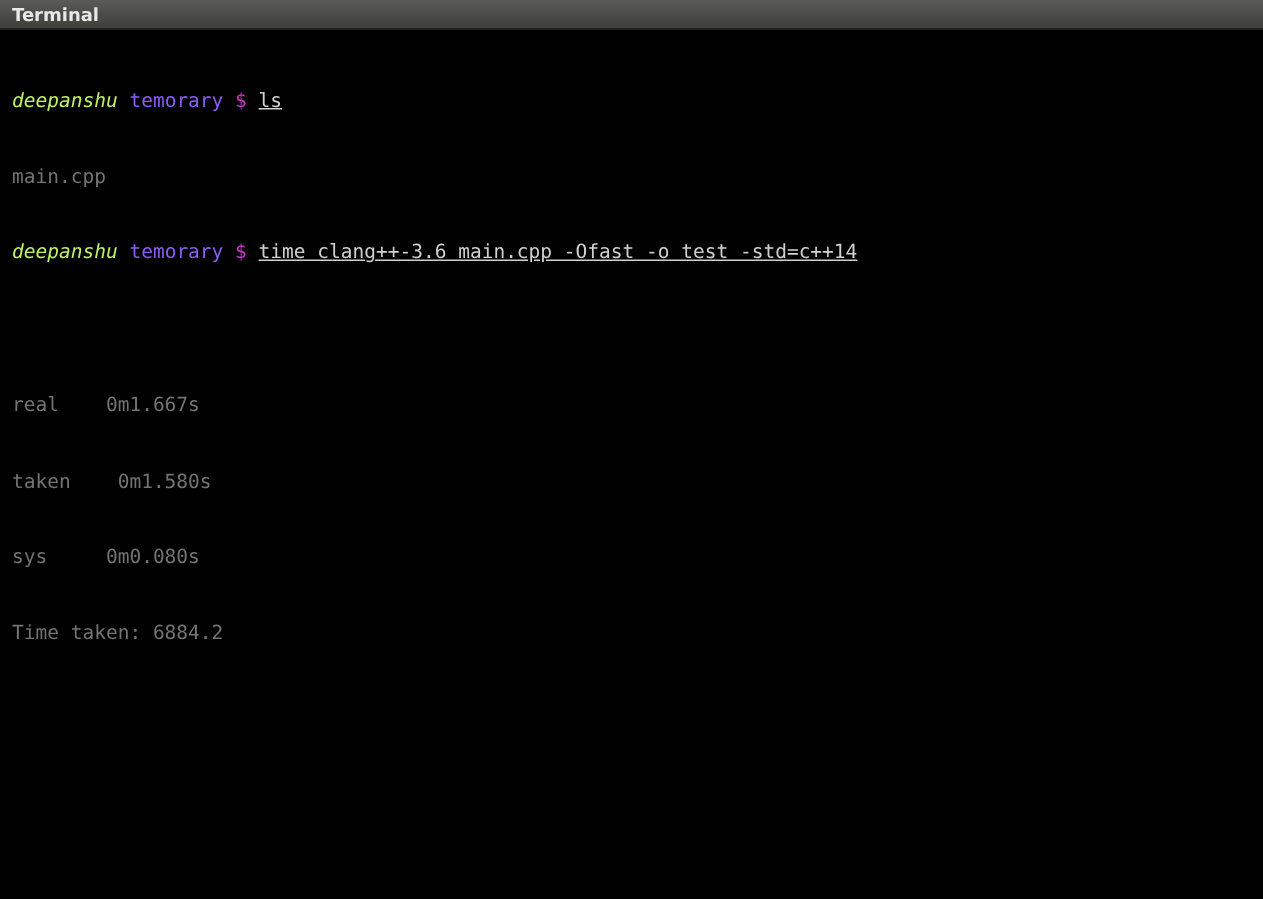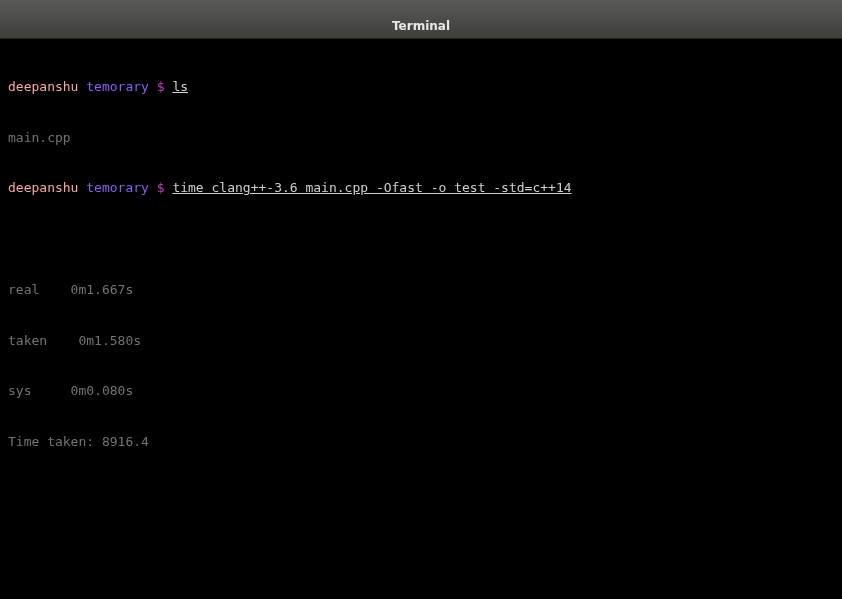--- a/index.html
+++ b/index.html
@@ -11,39 +11,39 @@
       width: 842px;
       height: 599px;
       background: #000;
       font-family: 'DejaVu Sans Mono', 'Courier New', monospace;
       font-size: 13px;
       overflow: hidden;
     }
     .titlebar {
       background: linear-gradient(to bottom, #5a5a56 0%, #3e3e3a 100%);
       color: #e8e8e8;
-      padding: 19px 8px;
+      padding: 3px 8px;
       font-family: 'DejaVu Sans', 'Segoe UI', sans-serif;
       font-size: 12px;
       font-weight: bold;
       height: 20px;
       border-bottom: 1px solid #222;
-      text-align: center;
     }
     .terminal-body {
       padding: 6px 8px;
       line-height: 1.3;
       white-space: pre;
       color: #aaa;
     }
     .line {
       min-height: 17px;
     }
     .user {
-      color: #fca5a5;
+      color: #bef264;
+      font-style: italic;
     }
     .dir {
       color: #8b5cf6;
     }
     .dollar {
       color: #c738c7;
     }
     .cmd {
       color: #d0d0d0;
       text-decoration: underline;
@@ -60,21 +60,21 @@
 </div>
 
 <div class="terminal-body">
   <div class="line"><span class="user">deepanshu</span> <span class="dir">temorary</span> <span class="dollar">$</span> <span class="cmd">ls</span></div>
   <div class="line output">main.cpp</div>
   <div class="line"><span class="user">deepanshu</span> <span class="dir">temorary</span> <span class="dollar">$</span> <span class="cmd">time clang++-3.6 main.cpp -Ofast -o test -std=c++14</span></div>
   <div class="line"></div>
   <div class="line output">real    0m1.667s</div>
   <div class="line output">taken    0m1.580s</div>
   <div class="line output">sys     0m0.080s</div>
-  <div class="line output">Time taken: 8916.4</div>
+  <div class="line output">Time taken: 6884.2</div>
   <div class="line"></div>
   
   
   
   
   
   
   
   
   

